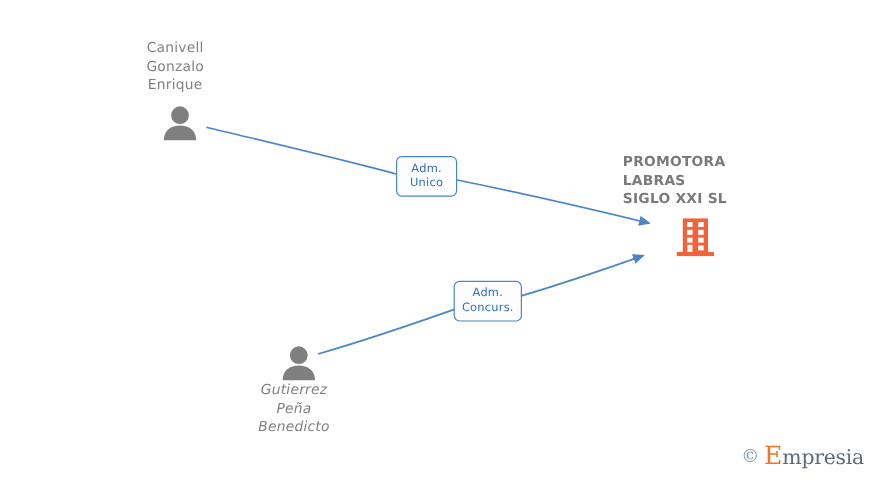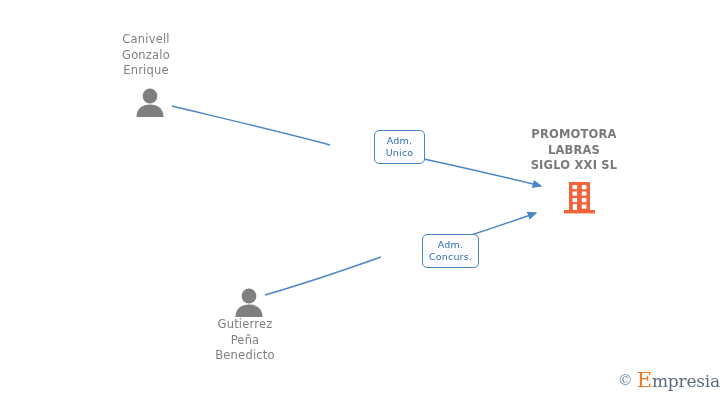--- a/index.html
+++ b/index.html
@@ -34,21 +34,20 @@
     text-align: center;
     color: #808080;
     font-size: 11.5px;
     line-height: 15.5px;
     font-family: "DejaVu Sans", sans-serif;
     white-space: pre-line;
     letter-spacing: 0.2px;
   }
   .company-label {
     position: absolute;
-    text-align: center;
     color: #7a7a7a;
     font-size: 11.5px;
     line-height: 15.5px;
     font-weight: bold;
     font-family: "DejaVu Sans", sans-serif;
     white-space: pre-line;
     letter-spacing: 0.2px;
   }
   .edge-label {
     position: absolute;
@@ -57,21 +56,20 @@
     border: 1px solid #4a86c8;
     border-radius: 5px;
     color: #2f6fb5;
     font-size: 9.5px;
     line-height: 12px;
     font-family: "DejaVu Sans", sans-serif;
     text-align: center;
     padding-top: 4px;
     white-space: pre-line;
     letter-spacing: 0.2px;
-    margin-left: 44px;
   }
   .watermark {
     position: absolute;
     right: 8px;
     bottom: 8px;
     display: flex;
     align-items: center;
     gap: 4px;
   }
   .wm-c {
@@ -114,21 +112,21 @@
   <div class="node" style="left:133px; top:87px;">
     <svg width="34" height="30" viewBox="0 0 34 30">
       <circle cx="17" cy="9" r="7.4" fill="#7f7f7f"></circle>
       <path d="M3.5,30 C 3.5,21.5 9.5,17.5 17,17.5 C 24.5,17.5 30.5,21.5 30.5,30 Z" fill="#7f7f7f"></path>
     </svg>
   </div>
 
   <div class="edge-label" style="left:330px; top:130px; width:51px; height:34px;">Adm.
 Unico</div>
 
-  <div class="person-label" style="left:195px; top:317px; width:100px;">Gutierrez
+  <div class="person-label" style="left:195px; top:317px; width:100px;font-style:italic;">Gutierrez
 Peña
 Benedicto</div>
 
   <div class="node" style="left:232px; top:287px;">
     <svg width="34" height="30" viewBox="0 0 34 30">
       <circle cx="17" cy="9" r="7.4" fill="#7f7f7f"></circle>
       <path d="M3.5,30 C 3.5,21.5 9.5,17.5 17,17.5 C 24.5,17.5 30.5,21.5 30.5,30 Z" fill="#7f7f7f"></path>
     </svg>
   </div>
 

